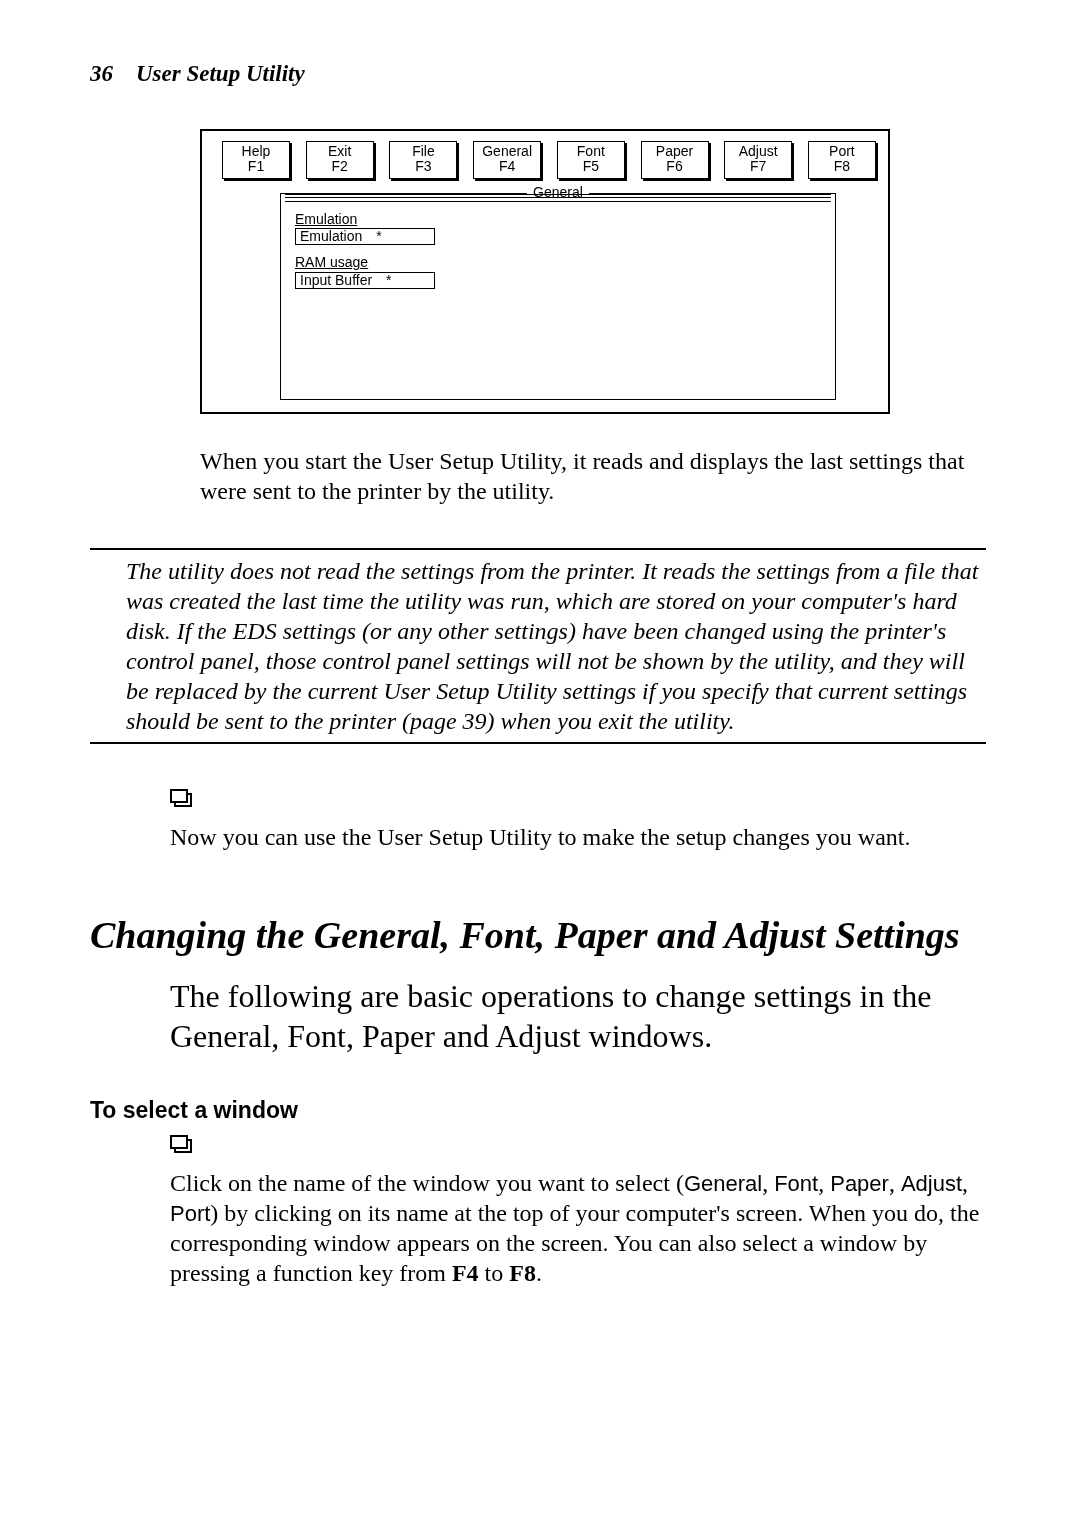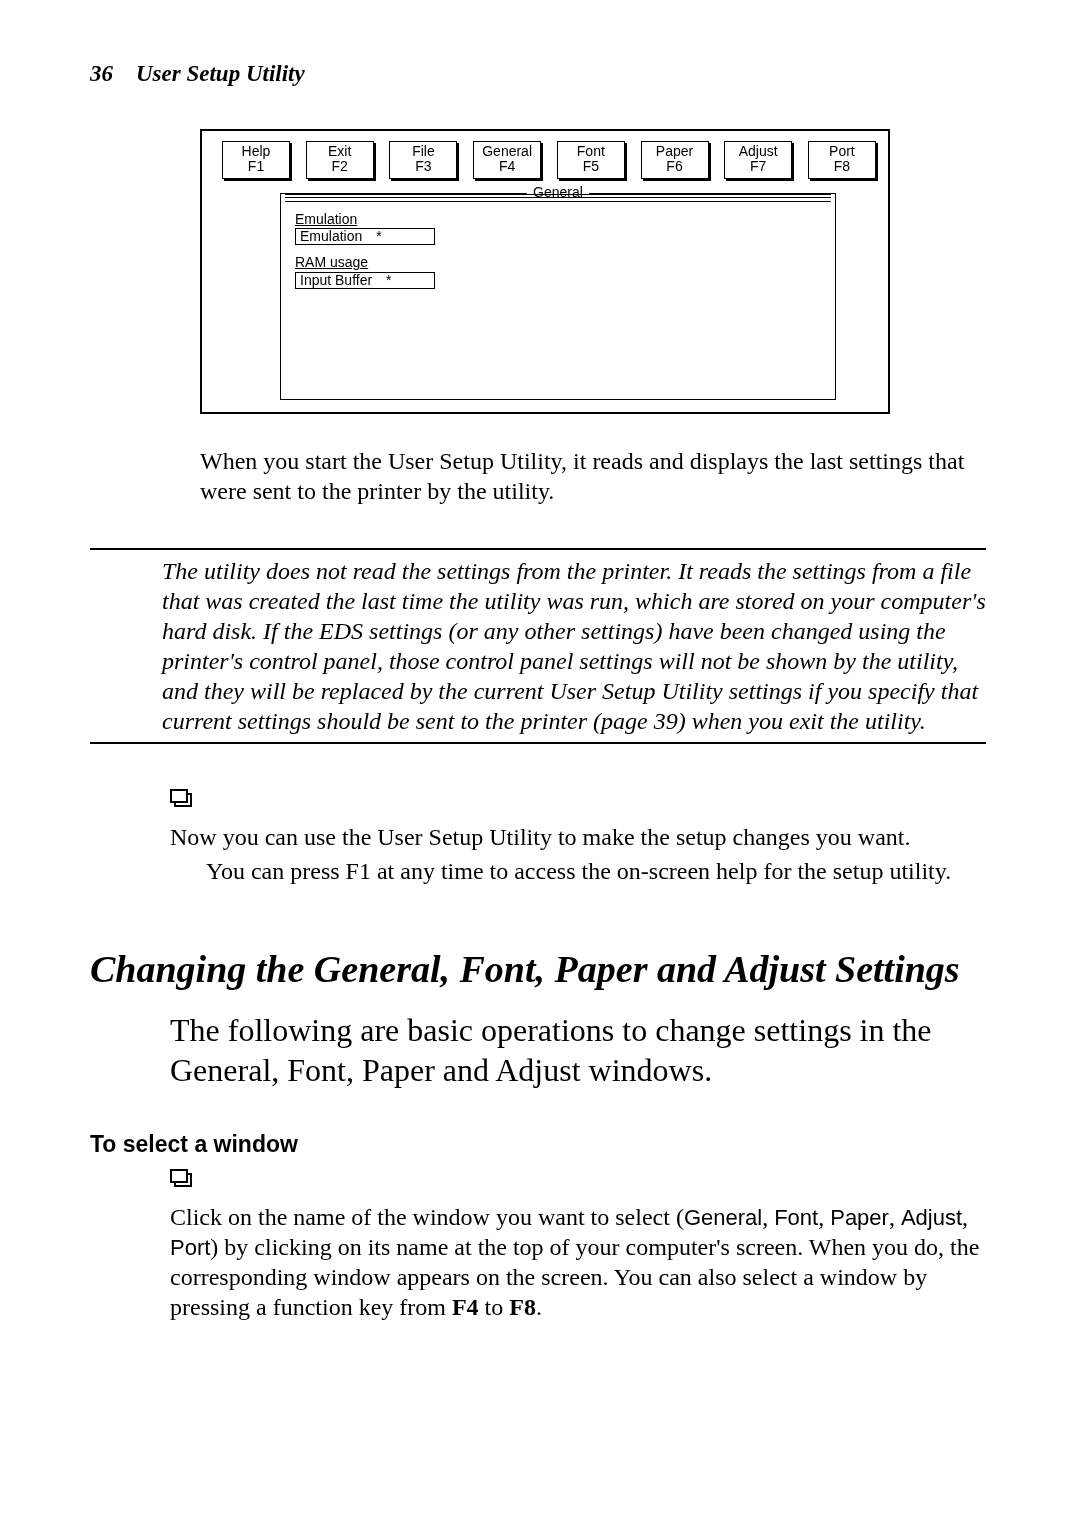--- a/index.html
+++ b/index.html
@@ -101,21 +101,21 @@
     border: none;
     border-top: 2px solid #000;
     margin: 42px 0 4px 0;
   }
   .note-label {
     font-style: italic;
     font-size: 24px;
   }
   .note-body {
     font-style: italic;
-    margin: 6px 0 0 72px;
+    margin: 6px 0 0 36px;
     font-size: 24px;
   }
   .note-sep2 {
     border: none;
     border-top: 2px solid #000;
     margin: 6px 0 40px 0;
   }
   .bullet-block {
     margin-left: 80px;
   }
@@ -228,21 +228,20 @@
   <div class="bullet-block">
     <div class="bullet-row">
       <div class="bullet-icon">
         <svg viewBox="0 0 22 18">
             <path d="M1 1 H17 V13 H1 Z" fill="none" stroke="#000" stroke-width="2"></path>
             <path d="M5 13 V17 H21 V5 H17" fill="none" stroke="#000" stroke-width="2"></path>
           </svg>
       </div>
       <div class="bullet-text">Now you can use the User Setup Utility to make the setup changes you want.</div>
     </div>
-    <div class="bullet-cont">You can press F1 at any time to access the on-screen help for the setup utility.</div>
   </div>
 
   <div class="h2">Changing the General, Font, Paper and Adjust Settings</div>
   <div class="para2">The following are basic operations to change settings in the General, Font, Paper and Adjust windows.</div>
 
   <div class="h3">To select a window</div>
 
   <div class="bullet-block">
     <div class="bullet-row">
       <div class="bullet-icon">

